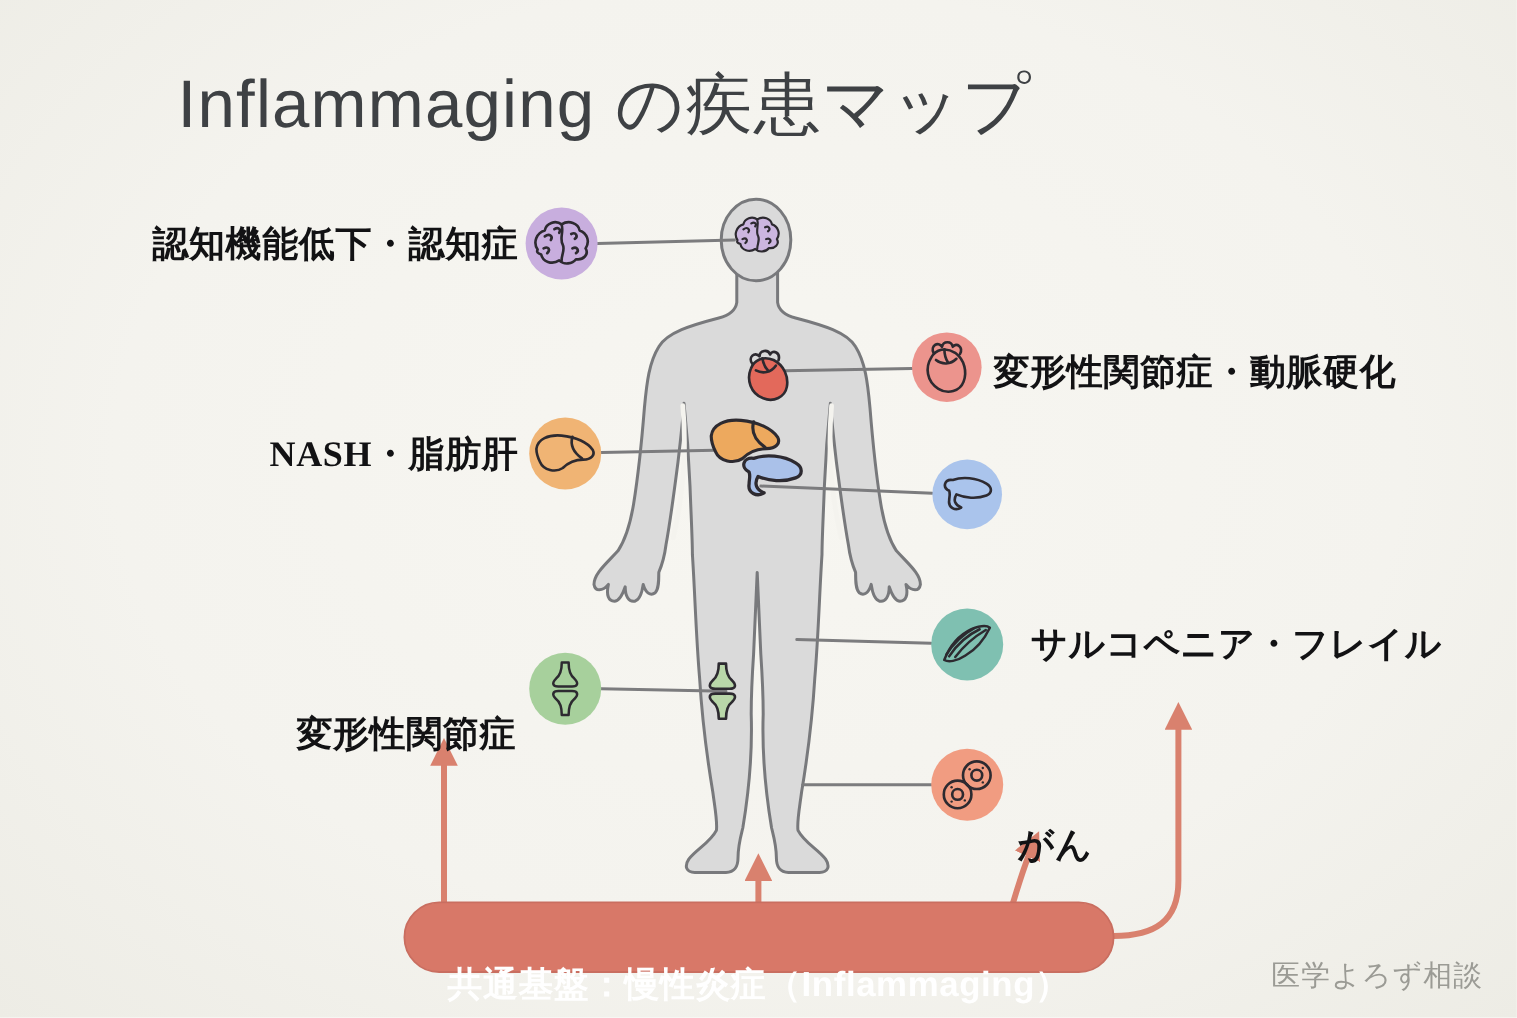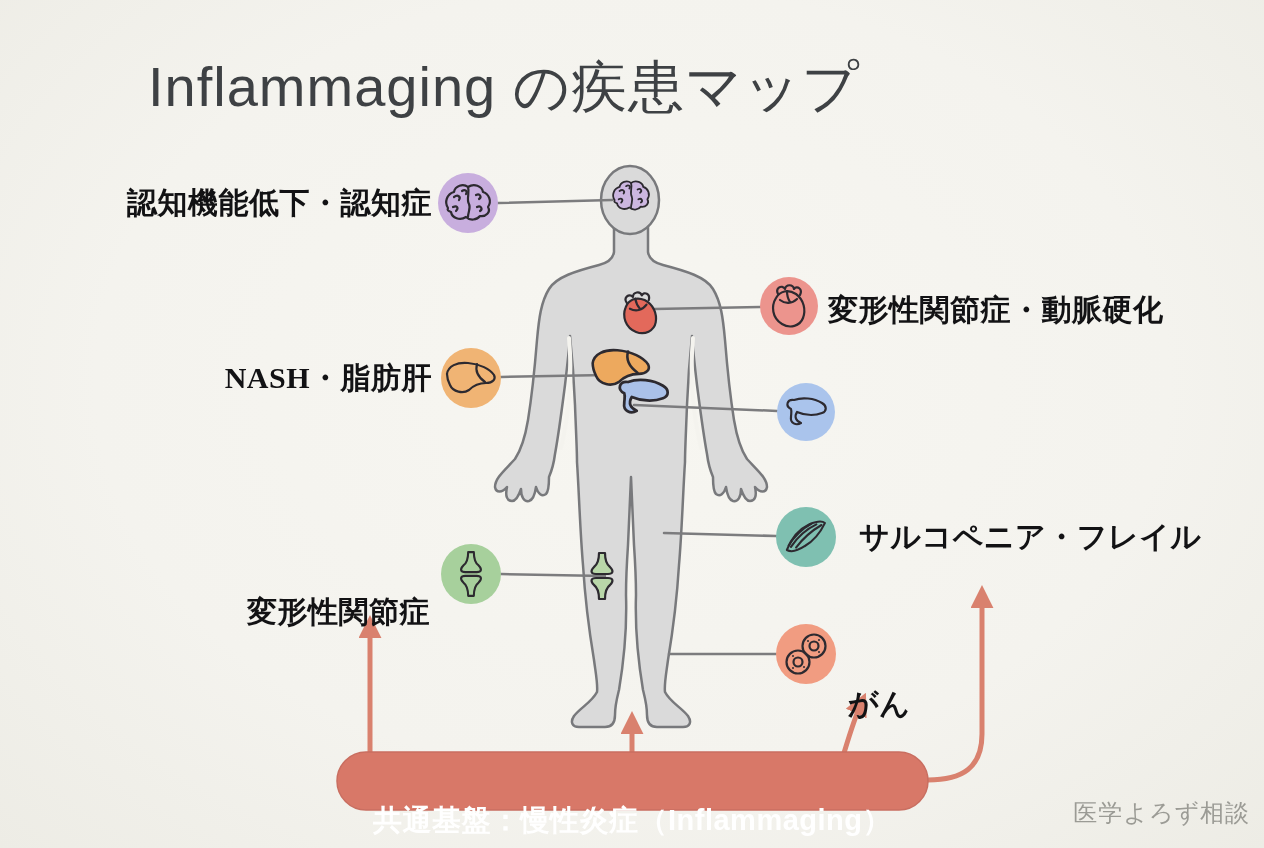--- a/index.html
+++ b/index.html
@@ -16,21 +16,21 @@
     position:absolute;font-size:30px;font-weight:bold;color:#121214;
     white-space:nowrap;letter-spacing:0.5px;
   }
   .dlabel.right-align{font-family:Liberation Serif, serif;}
   .banner-text{
     position:absolute;left:337px;top:752px;width:591px;height:58px;
     display:flex;align-items:center;justify-content:center;
     color:#ffffff;font-size:29px;font-weight:bold;white-space:nowrap;letter-spacing:0.5px;margin-top:40px;
   }
   .credit{
-    position:absolute;right:14px;top:797px;font-size:24px;color:#9b9b95;letter-spacing:1px;
+    position:absolute;right:28px;top:797px;font-size:24px;color:#9b9b95;letter-spacing:1px;
   }
   svg{position:absolute;top:0;left:0;}
   .organ-stroke path, .organ-stroke circle{
     stroke:#2d2a30;stroke-width:2.2;stroke-linecap:round;stroke-linejoin:round;
   }
   .organ-stroke .dot{stroke:none;}
 </style>
 </head>
 <body>
 

